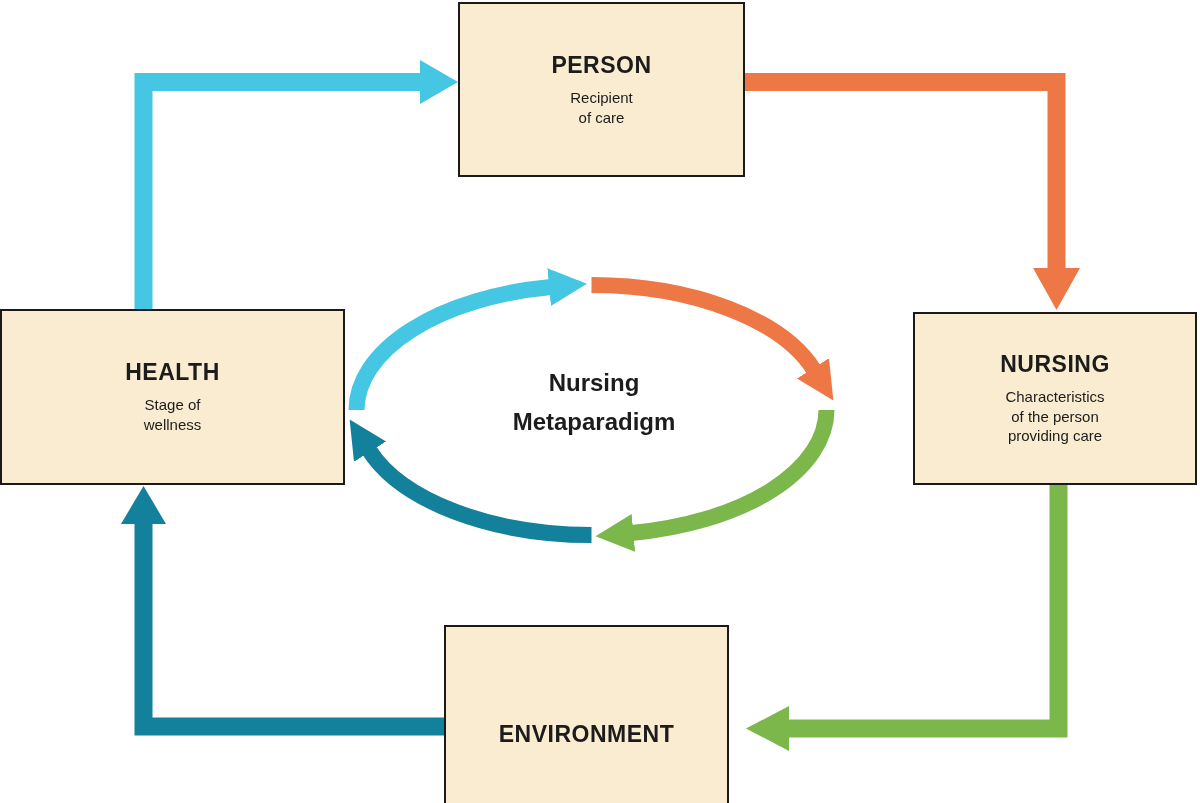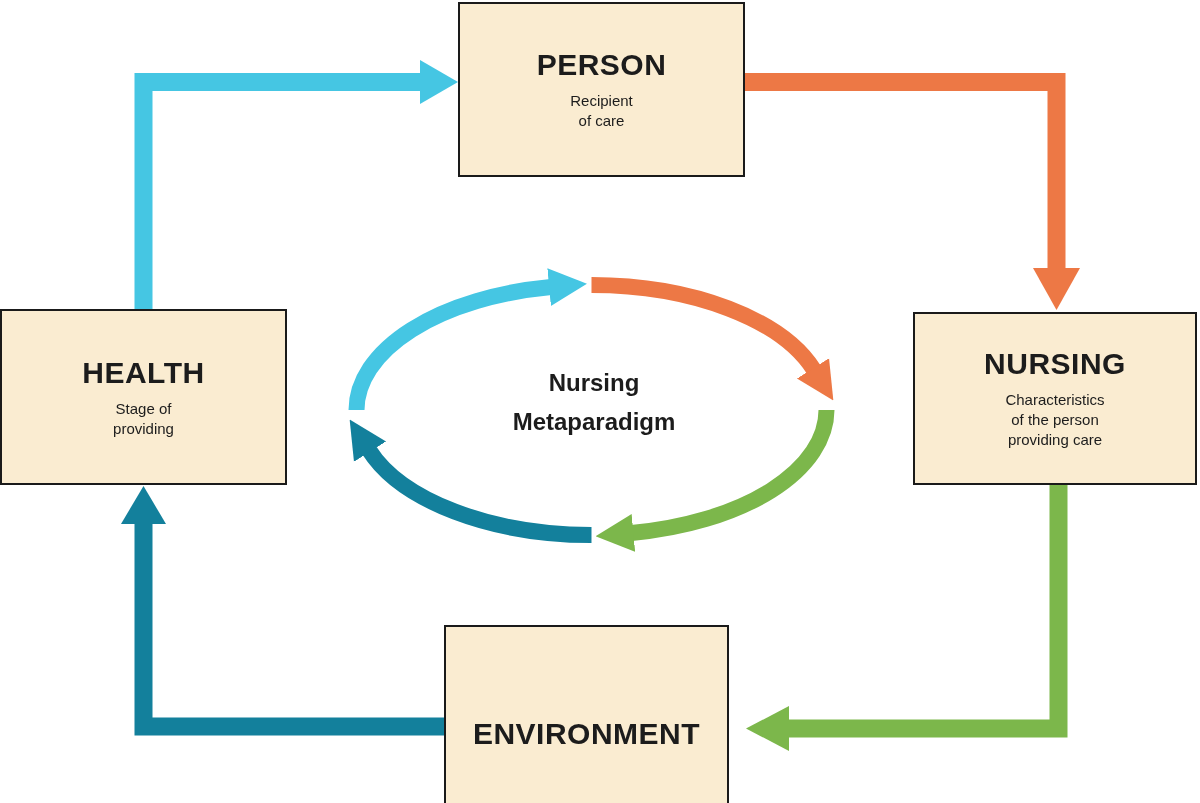--- a/index.html
+++ b/index.html
@@ -20,34 +20,34 @@
     border: 2px solid #1a1a1a;
     display: flex;
     flex-direction: column;
     align-items: center;
     justify-content: center;
     text-align: center;
     z-index: 2;
   }
   .node-title {
     font-weight: bold;
-    font-size: 30px;
+    font-size: 23px;
     letter-spacing: 0.5px;
     margin-bottom: 9px;
     white-space: pre-line;
   }
   .node-subtitle {
     font-size: 15px;
     line-height: 1.33;
     white-space: pre-line;
   }
   .node-person      { left: 458px; top: 2px;   width: 287px; height: 175px; }
   .node-nursing     { left: 913px; top: 312px; width: 284px; height: 173px; }
   .node-environment { left: 444px; top: 625px; width: 285px; height: 227px; }
-  .node-health      { left: 0px;   top: 309px; width: 287px; height: 176px; }
+  .node-health      { left: 0px;   top: 309px; width: 345px; height: 176px; }
   .center-label {
     position: absolute;
     left: 594px;
     top: 403px;
     transform: translate(-50%, -50%);
     font-weight: bold;
     font-size: 24px;
     line-height: 1.62;
     text-align: center;
     white-space: pre-line;
@@ -116,19 +116,19 @@
 providing care</div>
   </div>
 
   <div class="node node-environment">
     <div class="node-title">ENVIRONMENT</div>
   </div>
 
   <div class="node node-health">
     <div class="node-title">HEALTH</div>
     <div class="node-subtitle">Stage of
-providing</div>
+wellness</div>
   </div>
 
   <div class="center-label">Nursing
 Metaparadigm</div>
 
 </div>
 
 </body></html>

